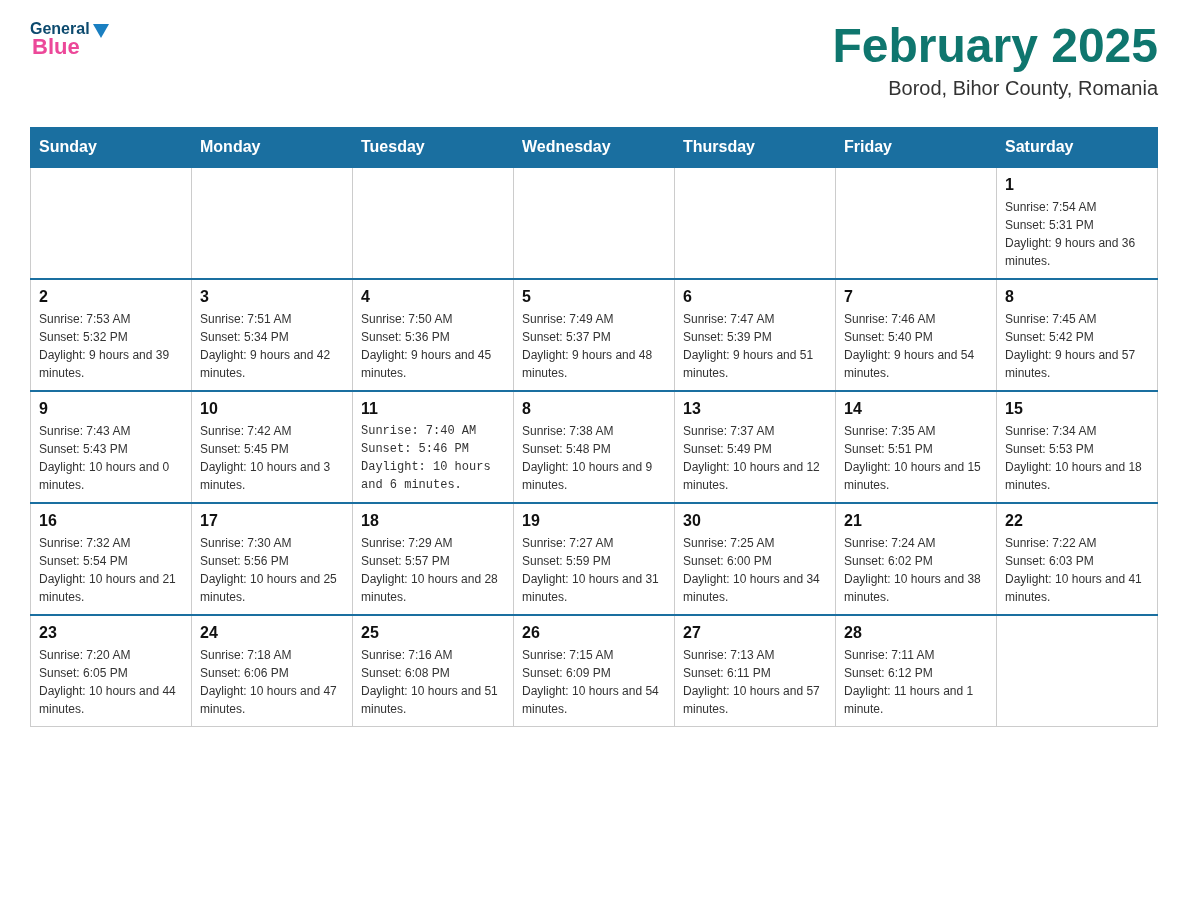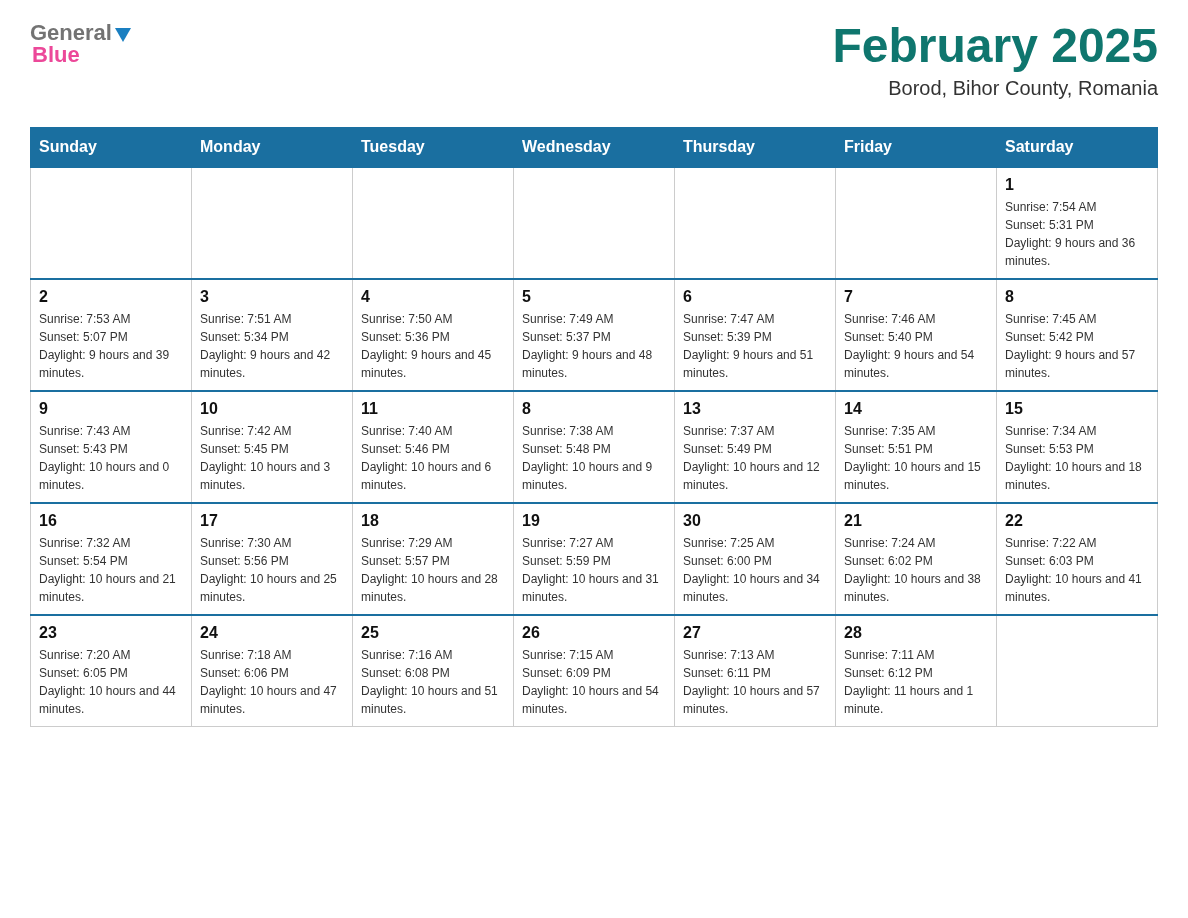--- a/index.html
+++ b/index.html
@@ -10,23 +10,23 @@
       width: 1188px;
       min-height: 918px;
     }
     .header {
       display: flex;
       justify-content: space-between;
       align-items: flex-start;
       margin-bottom: 10px;
     }
     .logo-text-general {
-      font-size: 22px;
-      font-weight: bold;
-      color: #737373;
+      font-size: 16px;
+      font-weight: bold;
+      color: #0c4a6e;
     }
     .title-section {
       text-align: right;
     }
     .month-title {
       font-size: 48px;
       font-weight: bold;
       color: #0f766e;
       line-height: 1.1;
     }
@@ -142,21 +142,21 @@
           <span class="day-number">1</span>
           <div class="day-info" style="white-space: pre-line;">Sunrise: 7:54 AM
 Sunset: 5:31 PM
 Daylight: 9 hours and 36 minutes.</div>
         </td>
       </tr>
       <tr>
         <td>
           <span class="day-number">2</span>
           <div class="day-info" style="white-space: pre-line;">Sunrise: 7:53 AM
-Sunset: 5:07 PM
+Sunset: 5:32 PM
 Daylight: 9 hours and 39 minutes.</div>
         </td>
         <td>
           <span class="day-number">3</span>
           <div class="day-info" style="white-space: pre-line;">Sunrise: 7:51 AM
 Sunset: 5:34 PM
 Daylight: 9 hours and 42 minutes.</div>
         </td>
         <td>
           <span class="day-number">4</span>
@@ -197,21 +197,21 @@
 Daylight: 10 hours and 0 minutes.</div>
         </td>
         <td>
           <span class="day-number">10</span>
           <div class="day-info" style="white-space: pre-line;">Sunrise: 7:42 AM
 Sunset: 5:45 PM
 Daylight: 10 hours and 3 minutes.</div>
         </td>
         <td>
           <span class="day-number">11</span>
-          <div class="day-info" style="white-space: pre-line;">Sunrise: 7:40 AM
+          <div class="day-info" style="white-space: pre-line; font-family: Liberation Mono, monospace;">Sunrise: 7:40 AM
 Sunset: 5:46 PM
 Daylight: 10 hours and 6 minutes.</div>
         </td>
         <td>
           <span class="day-number">8</span>
           <div class="day-info" style="white-space: pre-line;">Sunrise: 7:38 AM
 Sunset: 5:48 PM
 Daylight: 10 hours and 9 minutes.</div>
         </td>
         <td>

